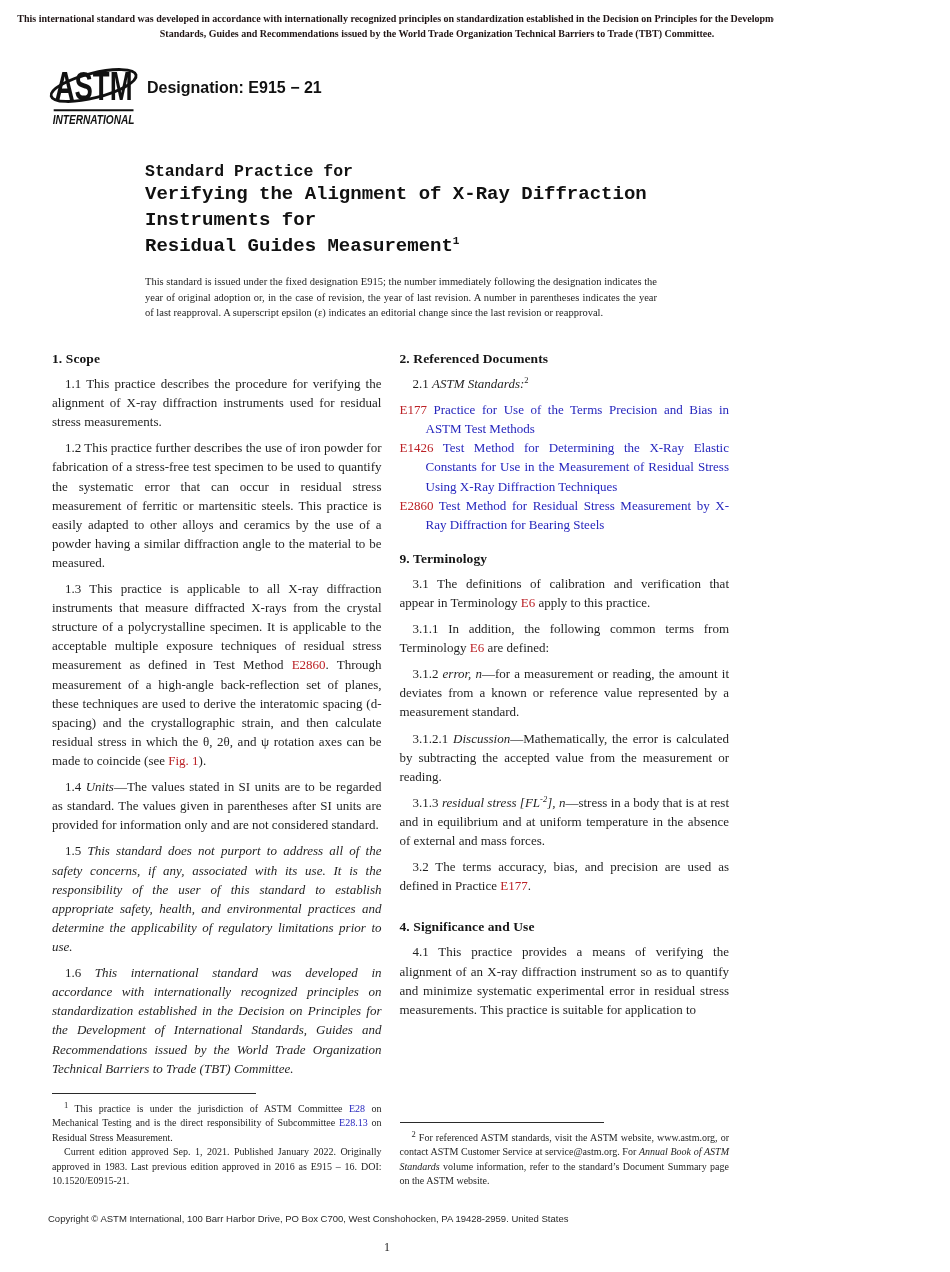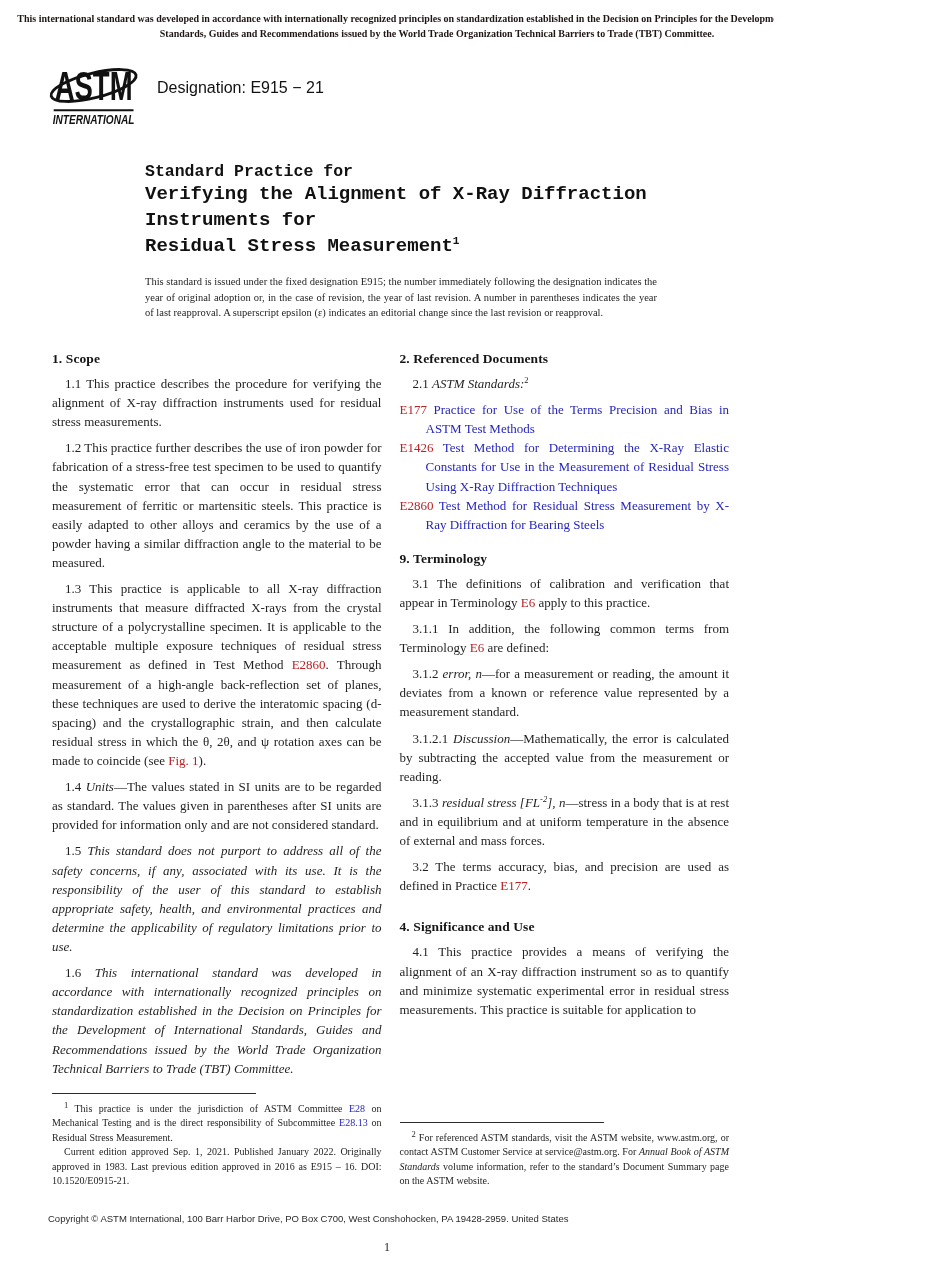--- a/index.html
+++ b/index.html
@@ -13,24 +13,24 @@
     width:774px;height:1272px;background:#ffffff;position:relative;
     font-family:"Liberation Serif", serif;color:var(--ink);overflow:hidden;
   }
   
   .top-notice{
     width:874px;margin:0 auto;padding-top:12px;
     font-size:10px;font-weight:bold;text-align:center;line-height:1.45;
     color:#201515;
   }
   
-  .header-row{display:flex;align-items:flex-start;margin:16px 8px 0 48px;gap:14px;}
+  .header-row{display:flex;align-items:flex-start;margin:16px 8px 0 48px;gap:4px;}
   .logo-box{width:95px;}
   .designation{
-    font-family:"Liberation Sans", sans-serif;font-weight:normal;font-size:16px;
+    font-family:"Liberation Sans", sans-serif;font-weight:bold;font-size:16px;
     margin-top:22px;color:#111;
   }
   
   .title-block{
     margin:24px 118px 0 145px;
     font-family:Liberation Mono, monospace;font-weight:bold;color:#111;
   }
   .title-line1{font-size:16.5px;line-height:1.3;}
   .title-line2,.title-line3{font-size:19px;line-height:1.35;}
   .title-line3 sup{font-size:11px;}
@@ -96,21 +96,21 @@
     </div>
     <div class="designation">
       <span>Designation: E915 − 21</span>
     </div>
   </div>
 
   <div class="title-block">
     <div class="title-line1">Standard Practice for</div>
     <div class="title-line2">Verifying the Alignment of X-Ray Diffraction Instruments for</div>
     <div class="title-line3">
-      <span>Residual Stress Measurement</span><sup>1</sup>
+      <span>Residual Guides Measurement</span><sup>1</sup>
     </div>
   </div>
 
   <div class="issuance">This standard is issued under the fixed designation E915; the number immediately following the designation indicates the year of original adoption or, in the case of revision, the year of last revision. A number in parentheses indicates the year of last reapproval. A superscript epsilon (ε) indicates an editorial change since the last revision or reapproval.</div>
 
   <div class="columns">
 
     <div class="col">
       <div class="sec-heading first">1.  Scope</div>
       <p class="para"><span class="">1.1 This practice describes the procedure for verifying the alignment of X-ray diffraction instruments used for residual stress measurements.</span></p>

